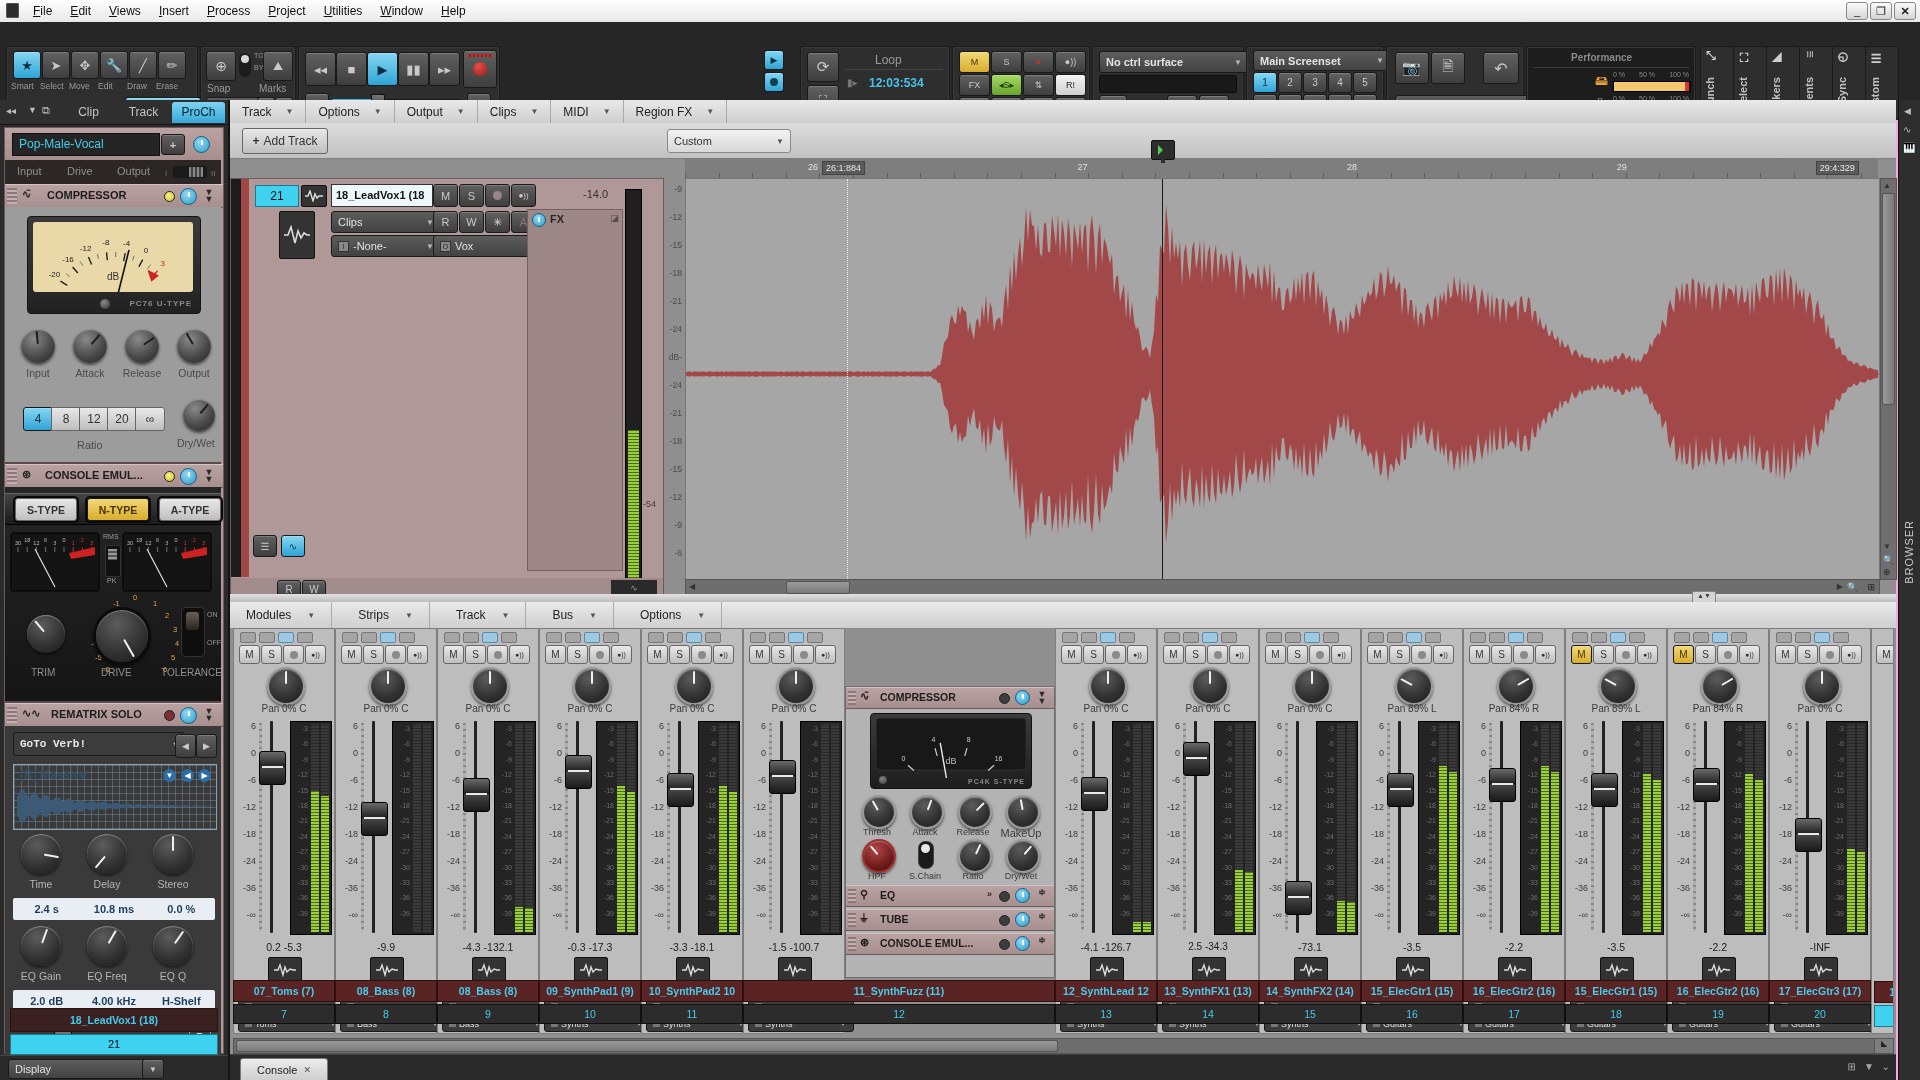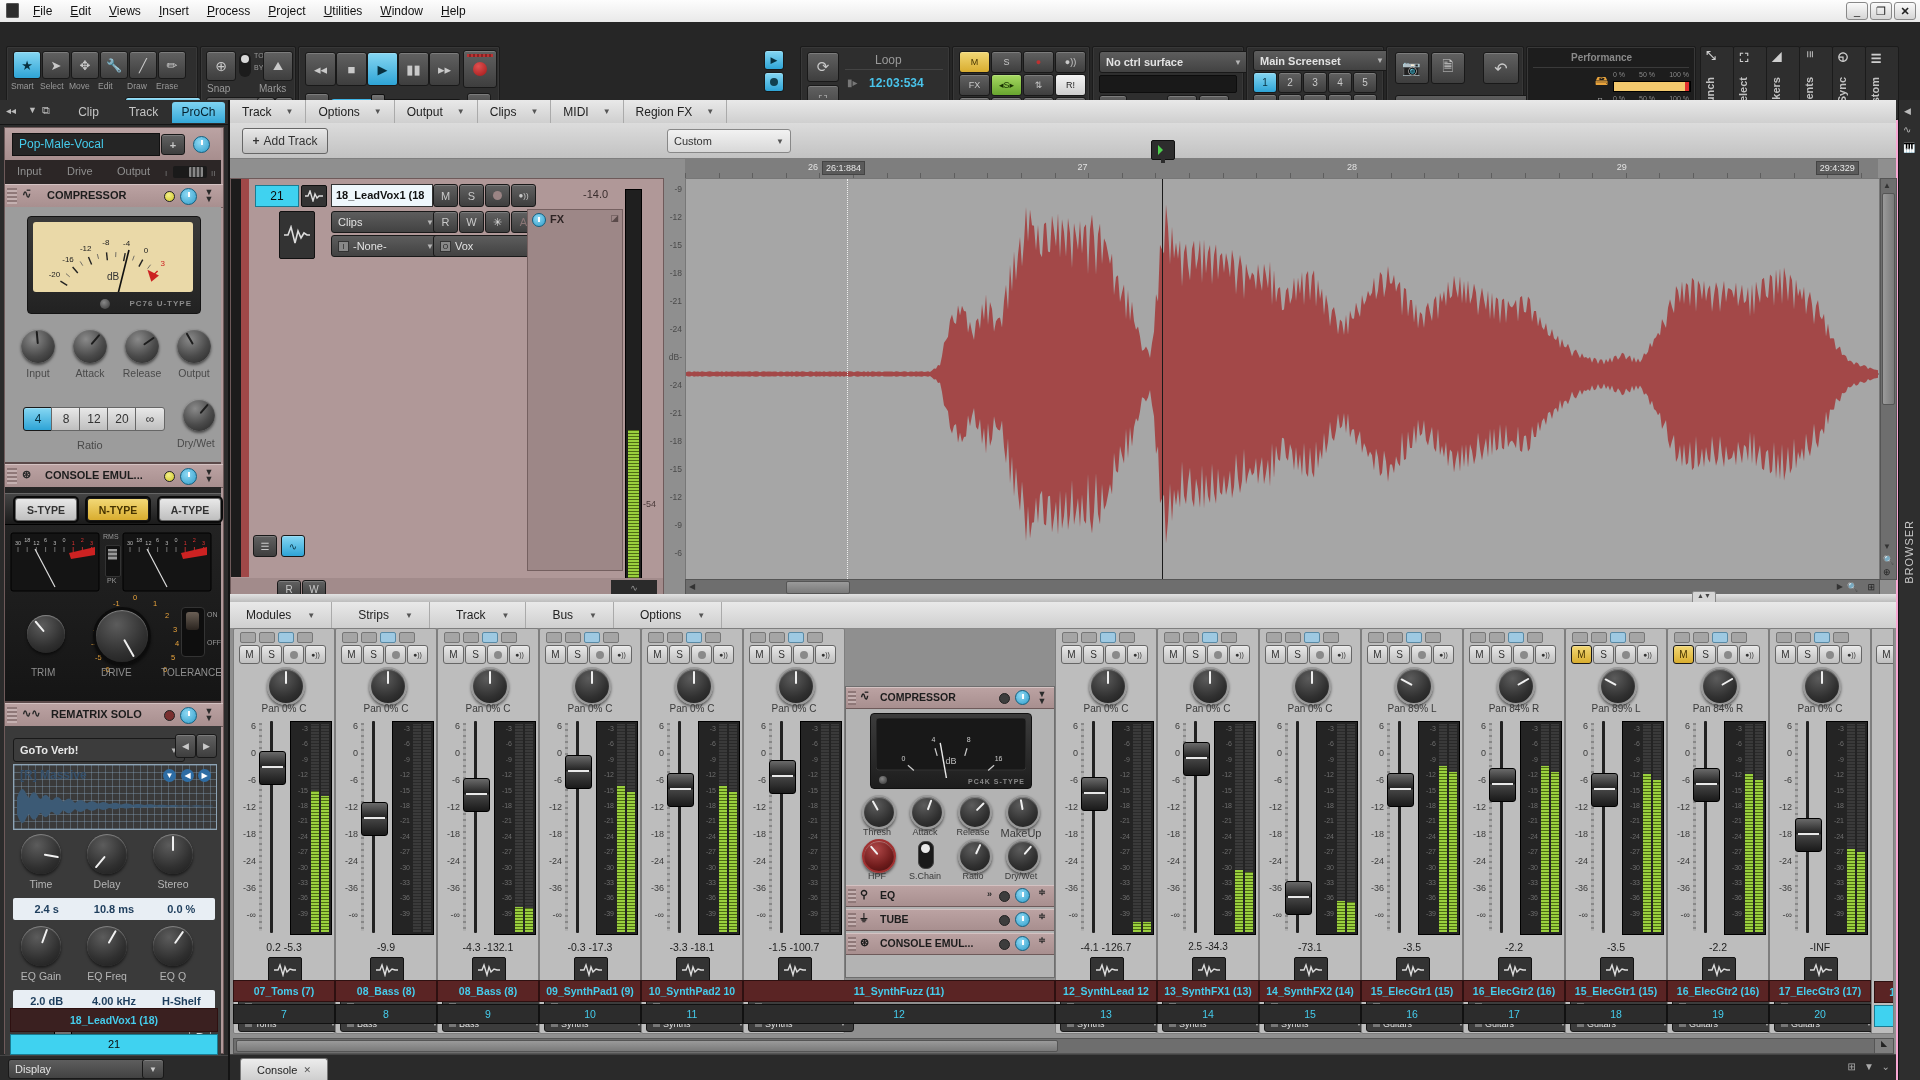--- a/index.html
+++ b/index.html
@@ -505,21 +505,21 @@
 
       <div class="hdrbar" style="top:575px;">
         <div class="stripes"></div>
         <span class="abs" style="left:17px;top:3px;color:#2a2a2a;">∿∿</span>
         <span class="abs" style="left:46px;top:4px;font-size:11px;">REMATRIX SOLO</span>
         <span class="led" style="right:48px;top:6px;background:#7a3030;"></span>
         <span class="pwr" style="right:26px;top:3px;"></span>
         <span class="chev" style="right:8px;top:4px;">▼<br>▼</span>
       </div>
       <div class="abs" style="left:0;top:598px;width:216px;height:288px;background:#3a3a3a;border-bottom:2px solid #5c4a4a;">
-        <div class="dd darkdd" style="left:8px;top:12px;width:158px;height:22px;color:#e8e8e8;font-weight:bold;">
+        <div class="dd darkdd" style="left:8px;top:6px;width:158px;height:22px;color:#e8e8e8;font-weight:bold;font-family:Liberation Mono, monospace;">
           <span>GoTo Verb!</span>
             <span class="arr">▼</span>
         </div>
         <div class="btn" style="left:170px;top:8px;width:19px;height:22px;font-size:9px;">◀</div>
         <div class="btn" style="left:191px;top:8px;width:19px;height:22px;font-size:9px;">▶</div>
 
         <div class="abs" style="left:8px;top:38px;width:202px;height:64px;background:linear-gradient(#f2f6fa,#dbe6ef);border:1px solid #8ea4b5;
                     background-image:linear-gradient(rgba(140,170,195,.35) 1px,transparent 1px),linear-gradient(90deg,rgba(140,170,195,.35) 1px,transparent 1px);background-size:7px 7px;">
           <span style="position:absolute;left:6px;top:3px;color:#35506b;font-weight:bold;font-size:12px;">[R] Massive</span>
           <span class="abs" style="right:40px;top:4px;width:13px;height:13px;border-radius:50%;background:#2e6da4;color:#fff;font-size:8px;text-align:center;line-height:13px;">▼</span>

